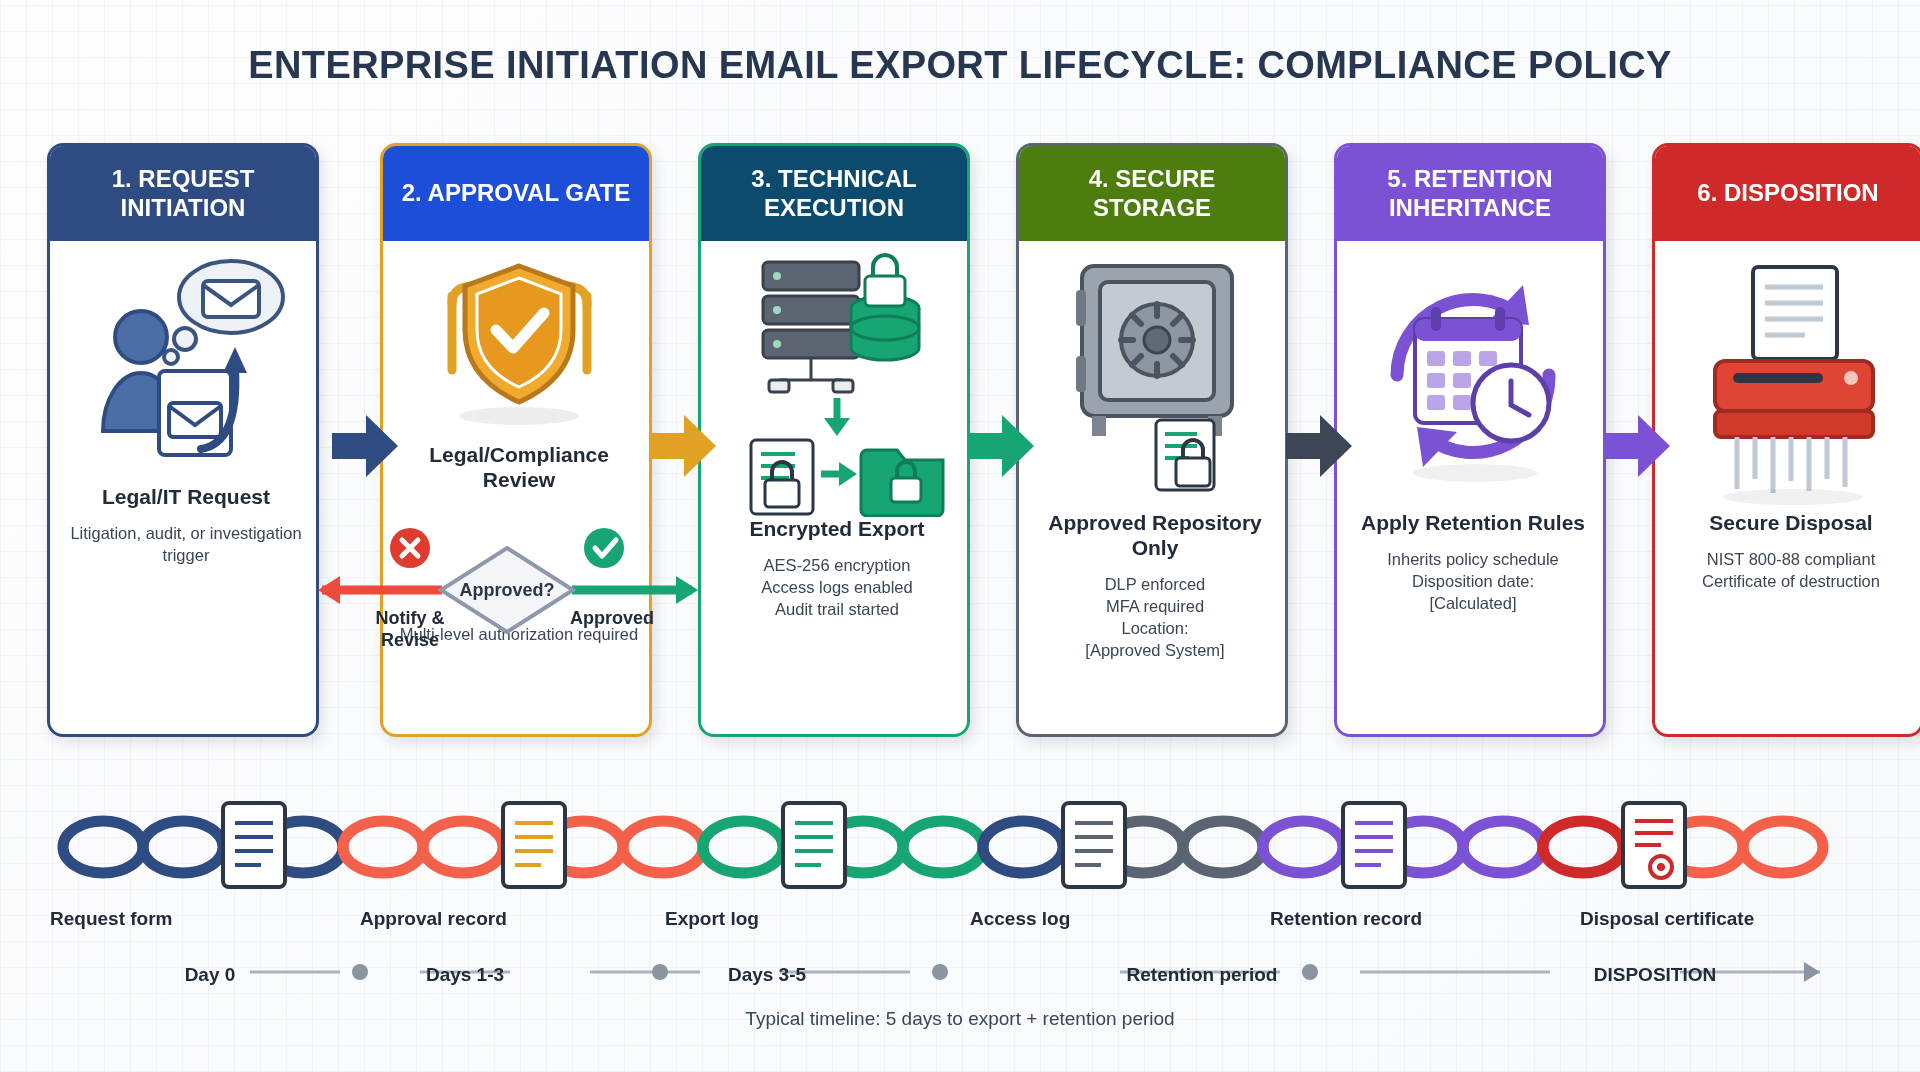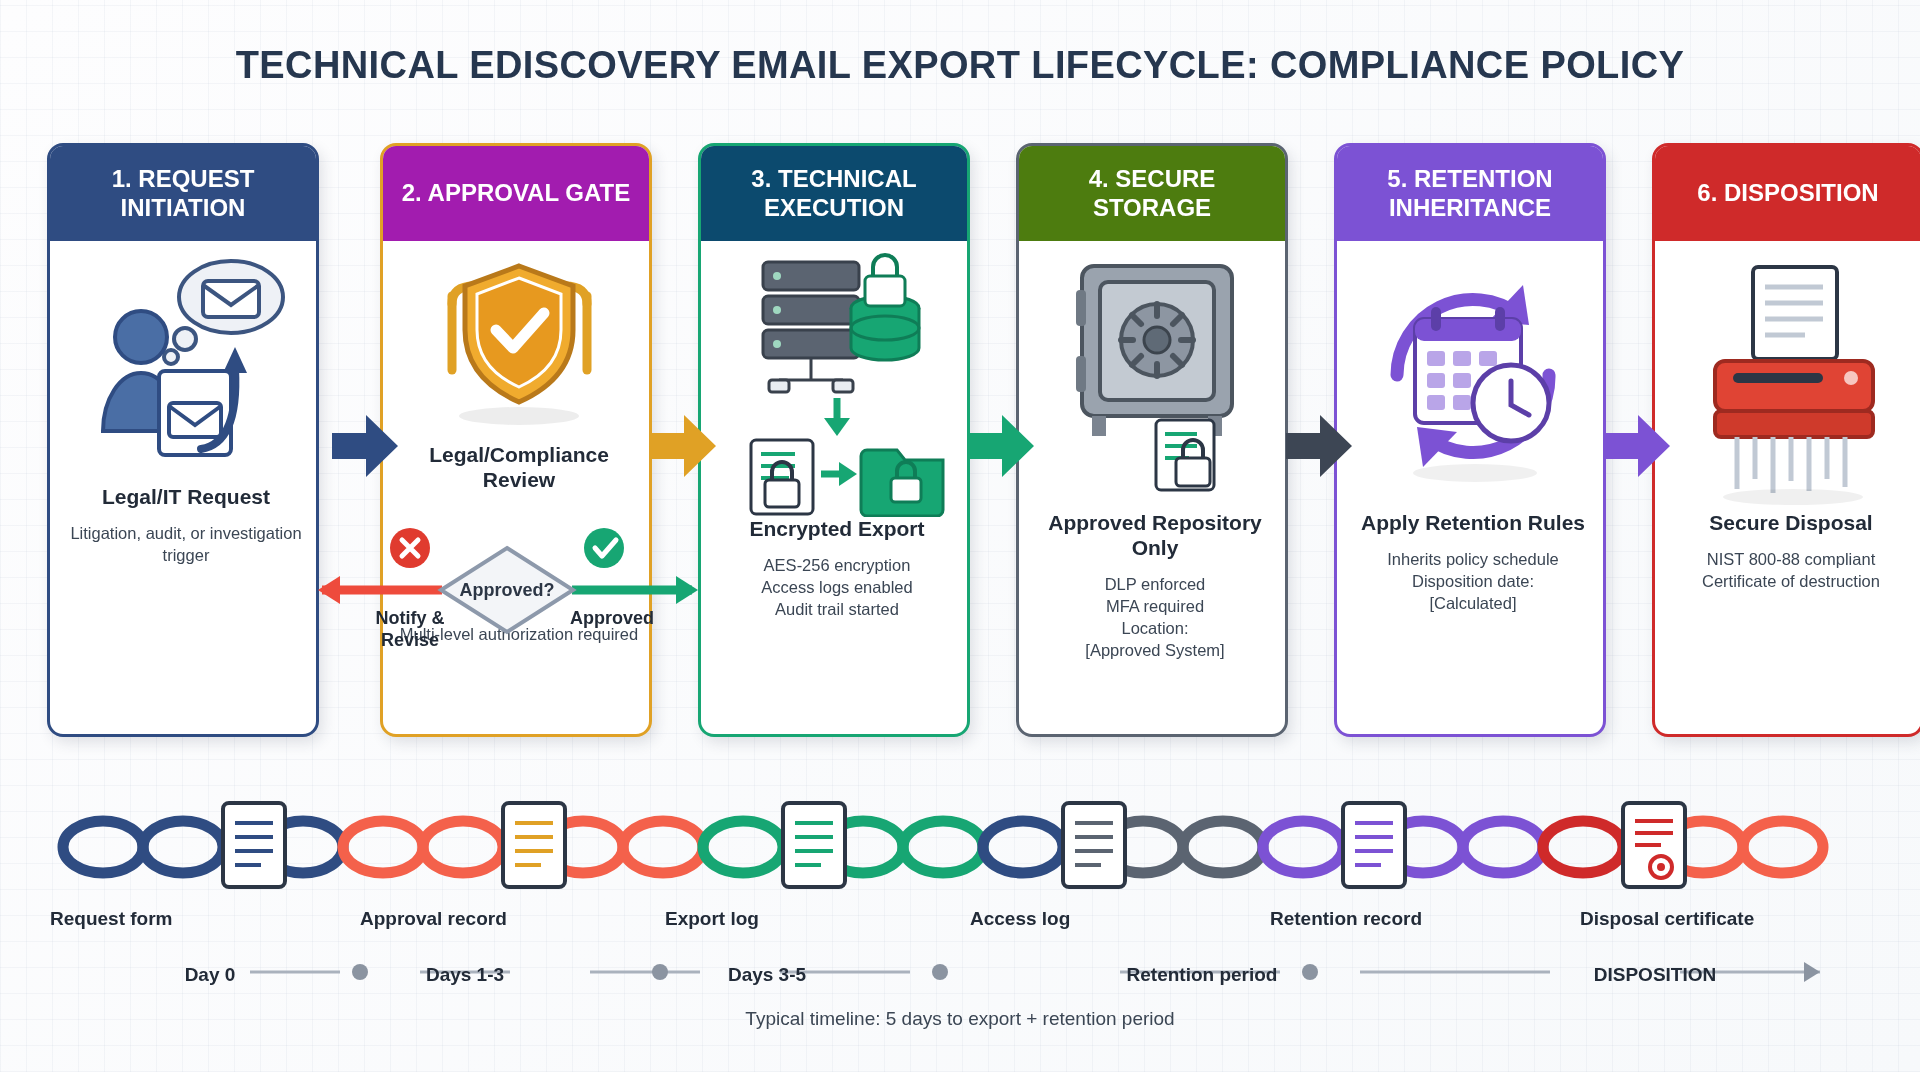--- a/index.html
+++ b/index.html
@@ -82,21 +82,21 @@
     color: #3b4654;
     text-align: center;
     line-height: 1.35;
     margin-top: 12px;
   }
 
   
   #card1 { left: 47px;   border-color: #2f4c82; }
   #card1 .hdr { background: #2f4c82; }
   #card2 { left: 380px;  border-color: #e0a125; }
-  #card2 .hdr { background: #a21caf; }
+  #card2 .hdr { background: #1d4ed8; }
   #card3 { left: 698px;  border-color: #17a673; }
   #card3 .hdr { background: #0c4a6e; }
   #card4 { left: 1016px; border-color: #5b6471; }
   #card4 .hdr { background: #4d7c0f; }
   #card5 { left: 1334px; border-color: #7c52d4; }
   #card5 .hdr { background: #7c52d4; }
   #card6 { left: 1652px; border-color: #cf2a2a; }
   #card6 .hdr { background: #cf2a2a; }
 
   
@@ -148,21 +148,21 @@
     text-align: center;
     font-size: 19px;
     color: #3b4654;
   }
 </style>
 </head>
 <body>
 
 <div id="page">
 
-  <div id="title">TECHNICAL EDISCOVERY EMAIL EXPORT LIFECYCLE: COMPLIANCE POLICY</div>
+  <div id="title">ENTERPRISE INITIATION EMAIL EXPORT LIFECYCLE: COMPLIANCE POLICY</div>
 
   <div class="card" id="card1">
     <div class="hdr">1. REQUEST INITIATION</div>
     <div class="body">
       <div class="art">
         <svg width="210" height="225" viewBox="0 0 210 225">
           <ellipse cx="150" cy="44" rx="52" ry="36" fill="#eef1f6" stroke="#3c5580" stroke-width="4"></ellipse>
           <circle cx="104" cy="86" r="11" fill="#eef1f6" stroke="#3c5580" stroke-width="4"></circle>
           <circle cx="90" cy="104" r="7" fill="#eef1f6" stroke="#3c5580" stroke-width="4"></circle>
           <rect x="122" y="28" width="56" height="36" rx="5" fill="#ffffff" stroke="#3c5580" stroke-width="4"></rect>

